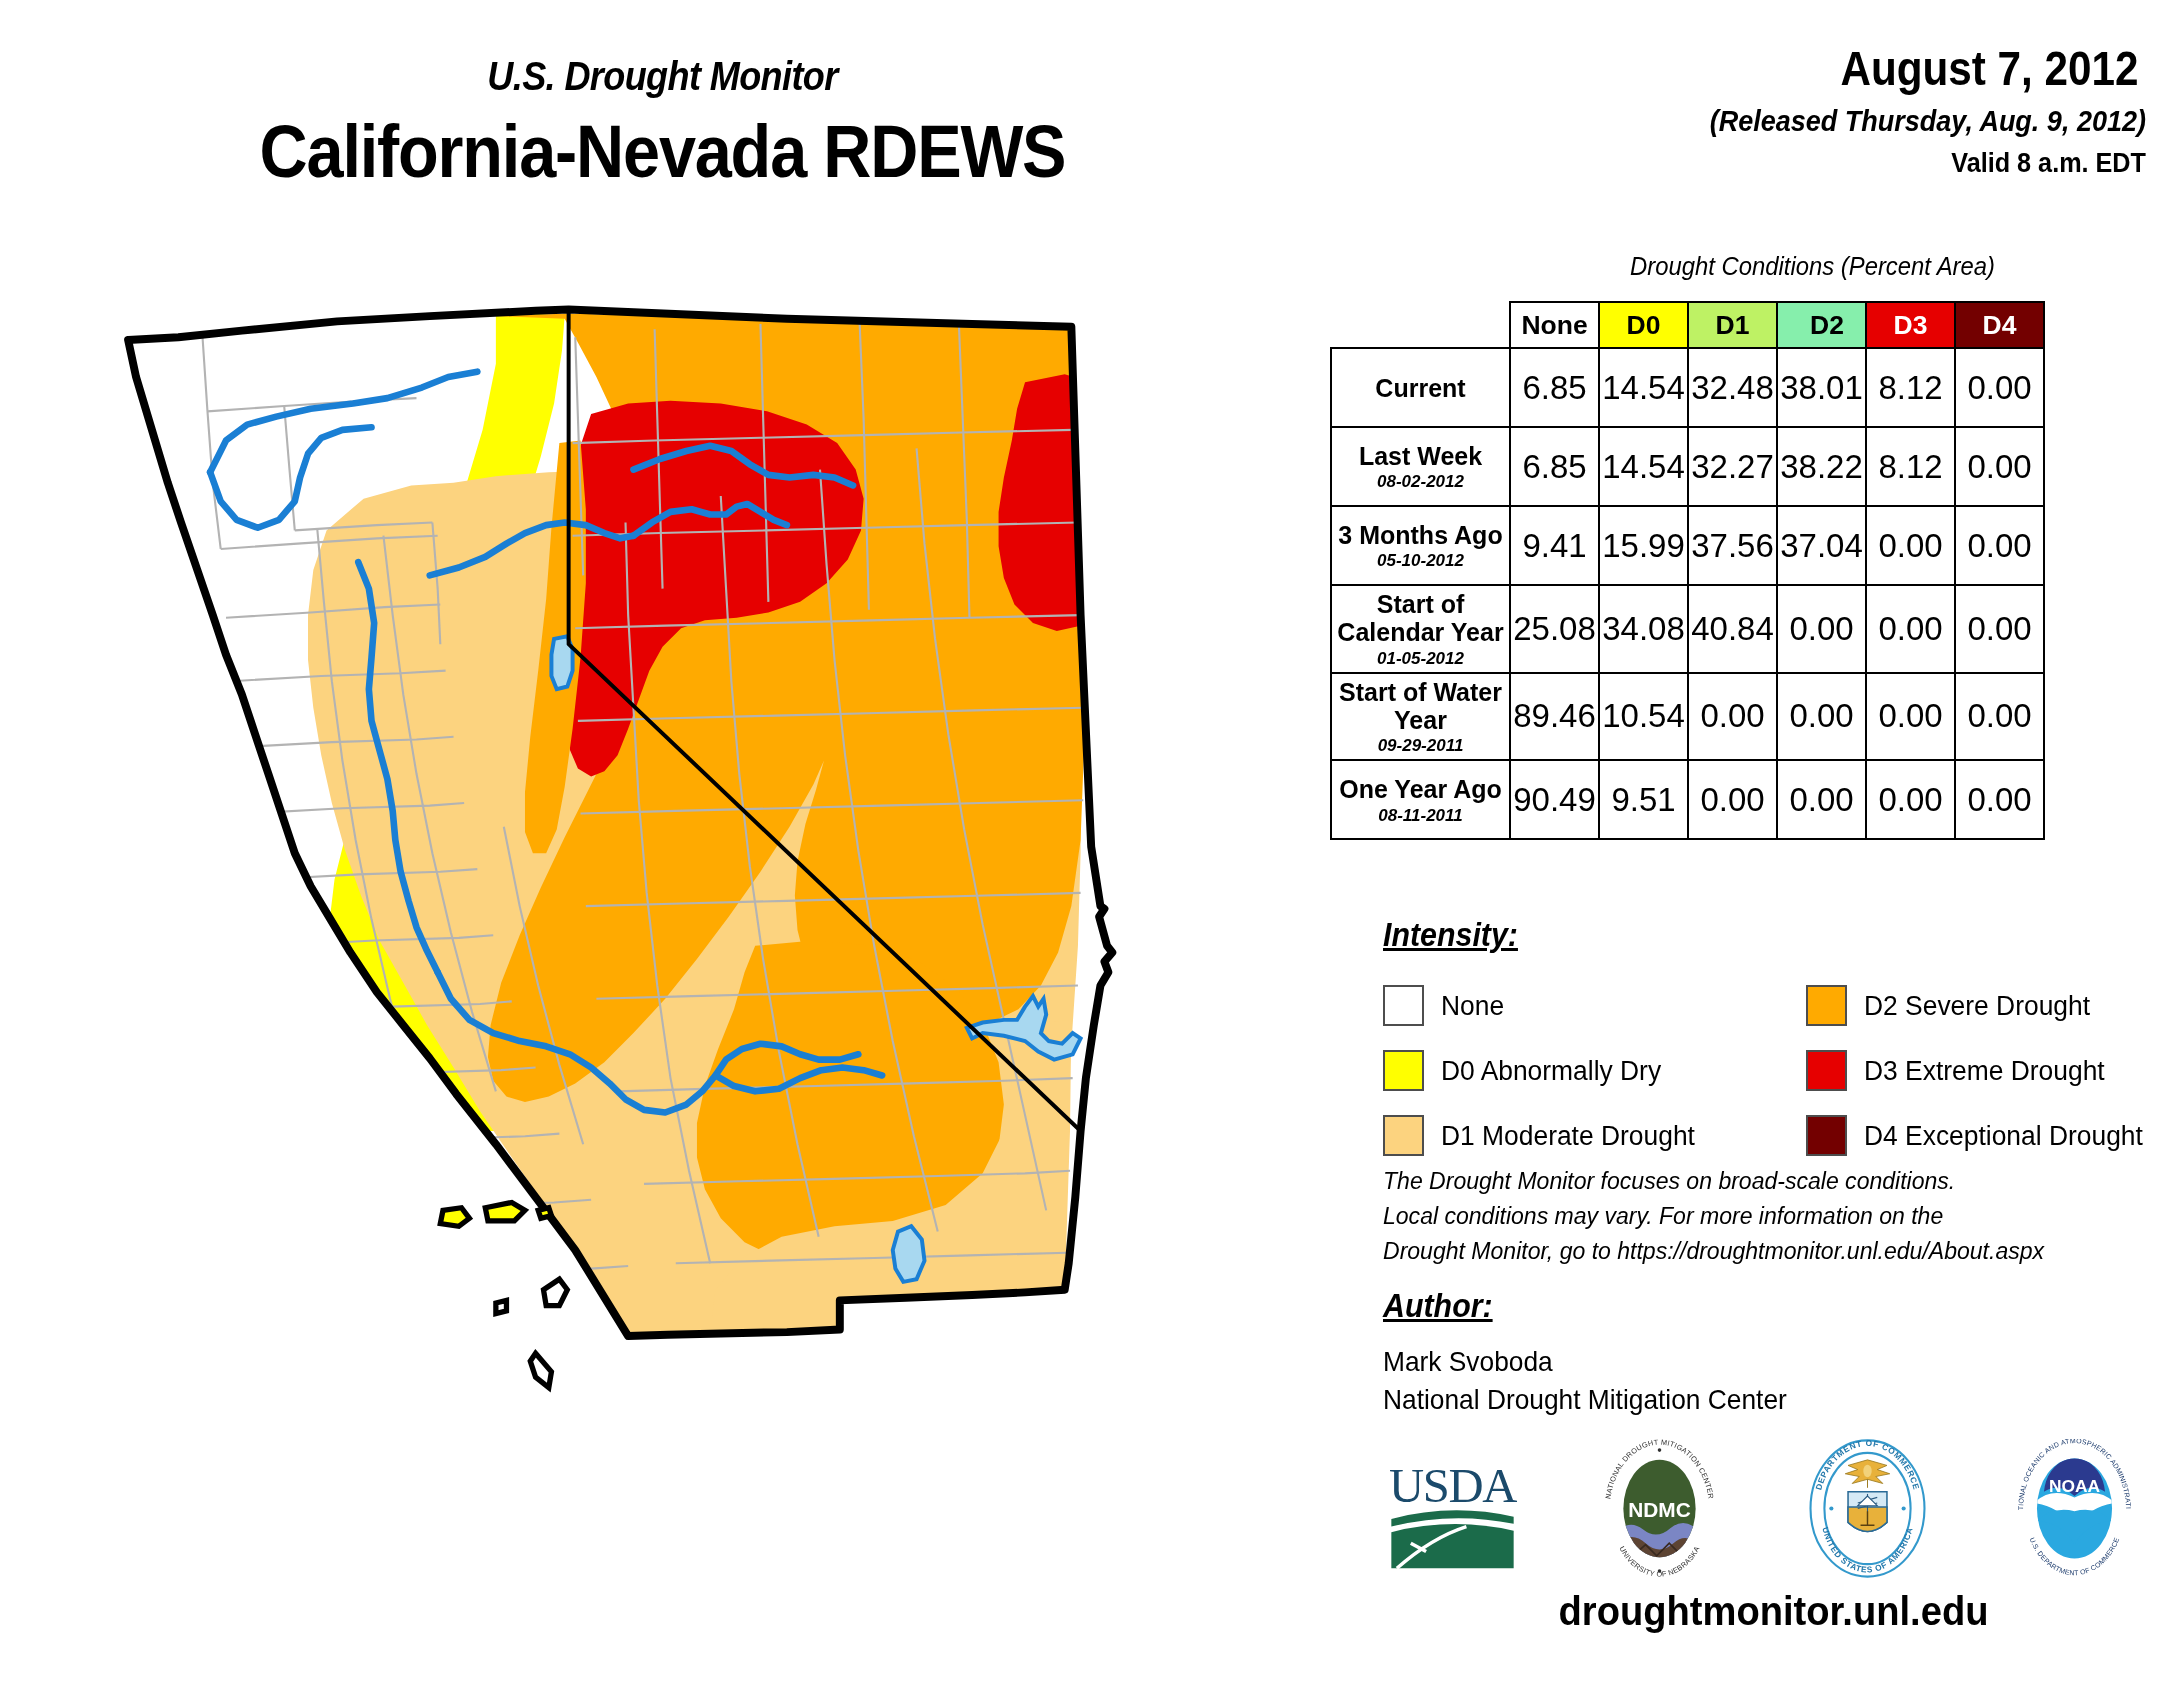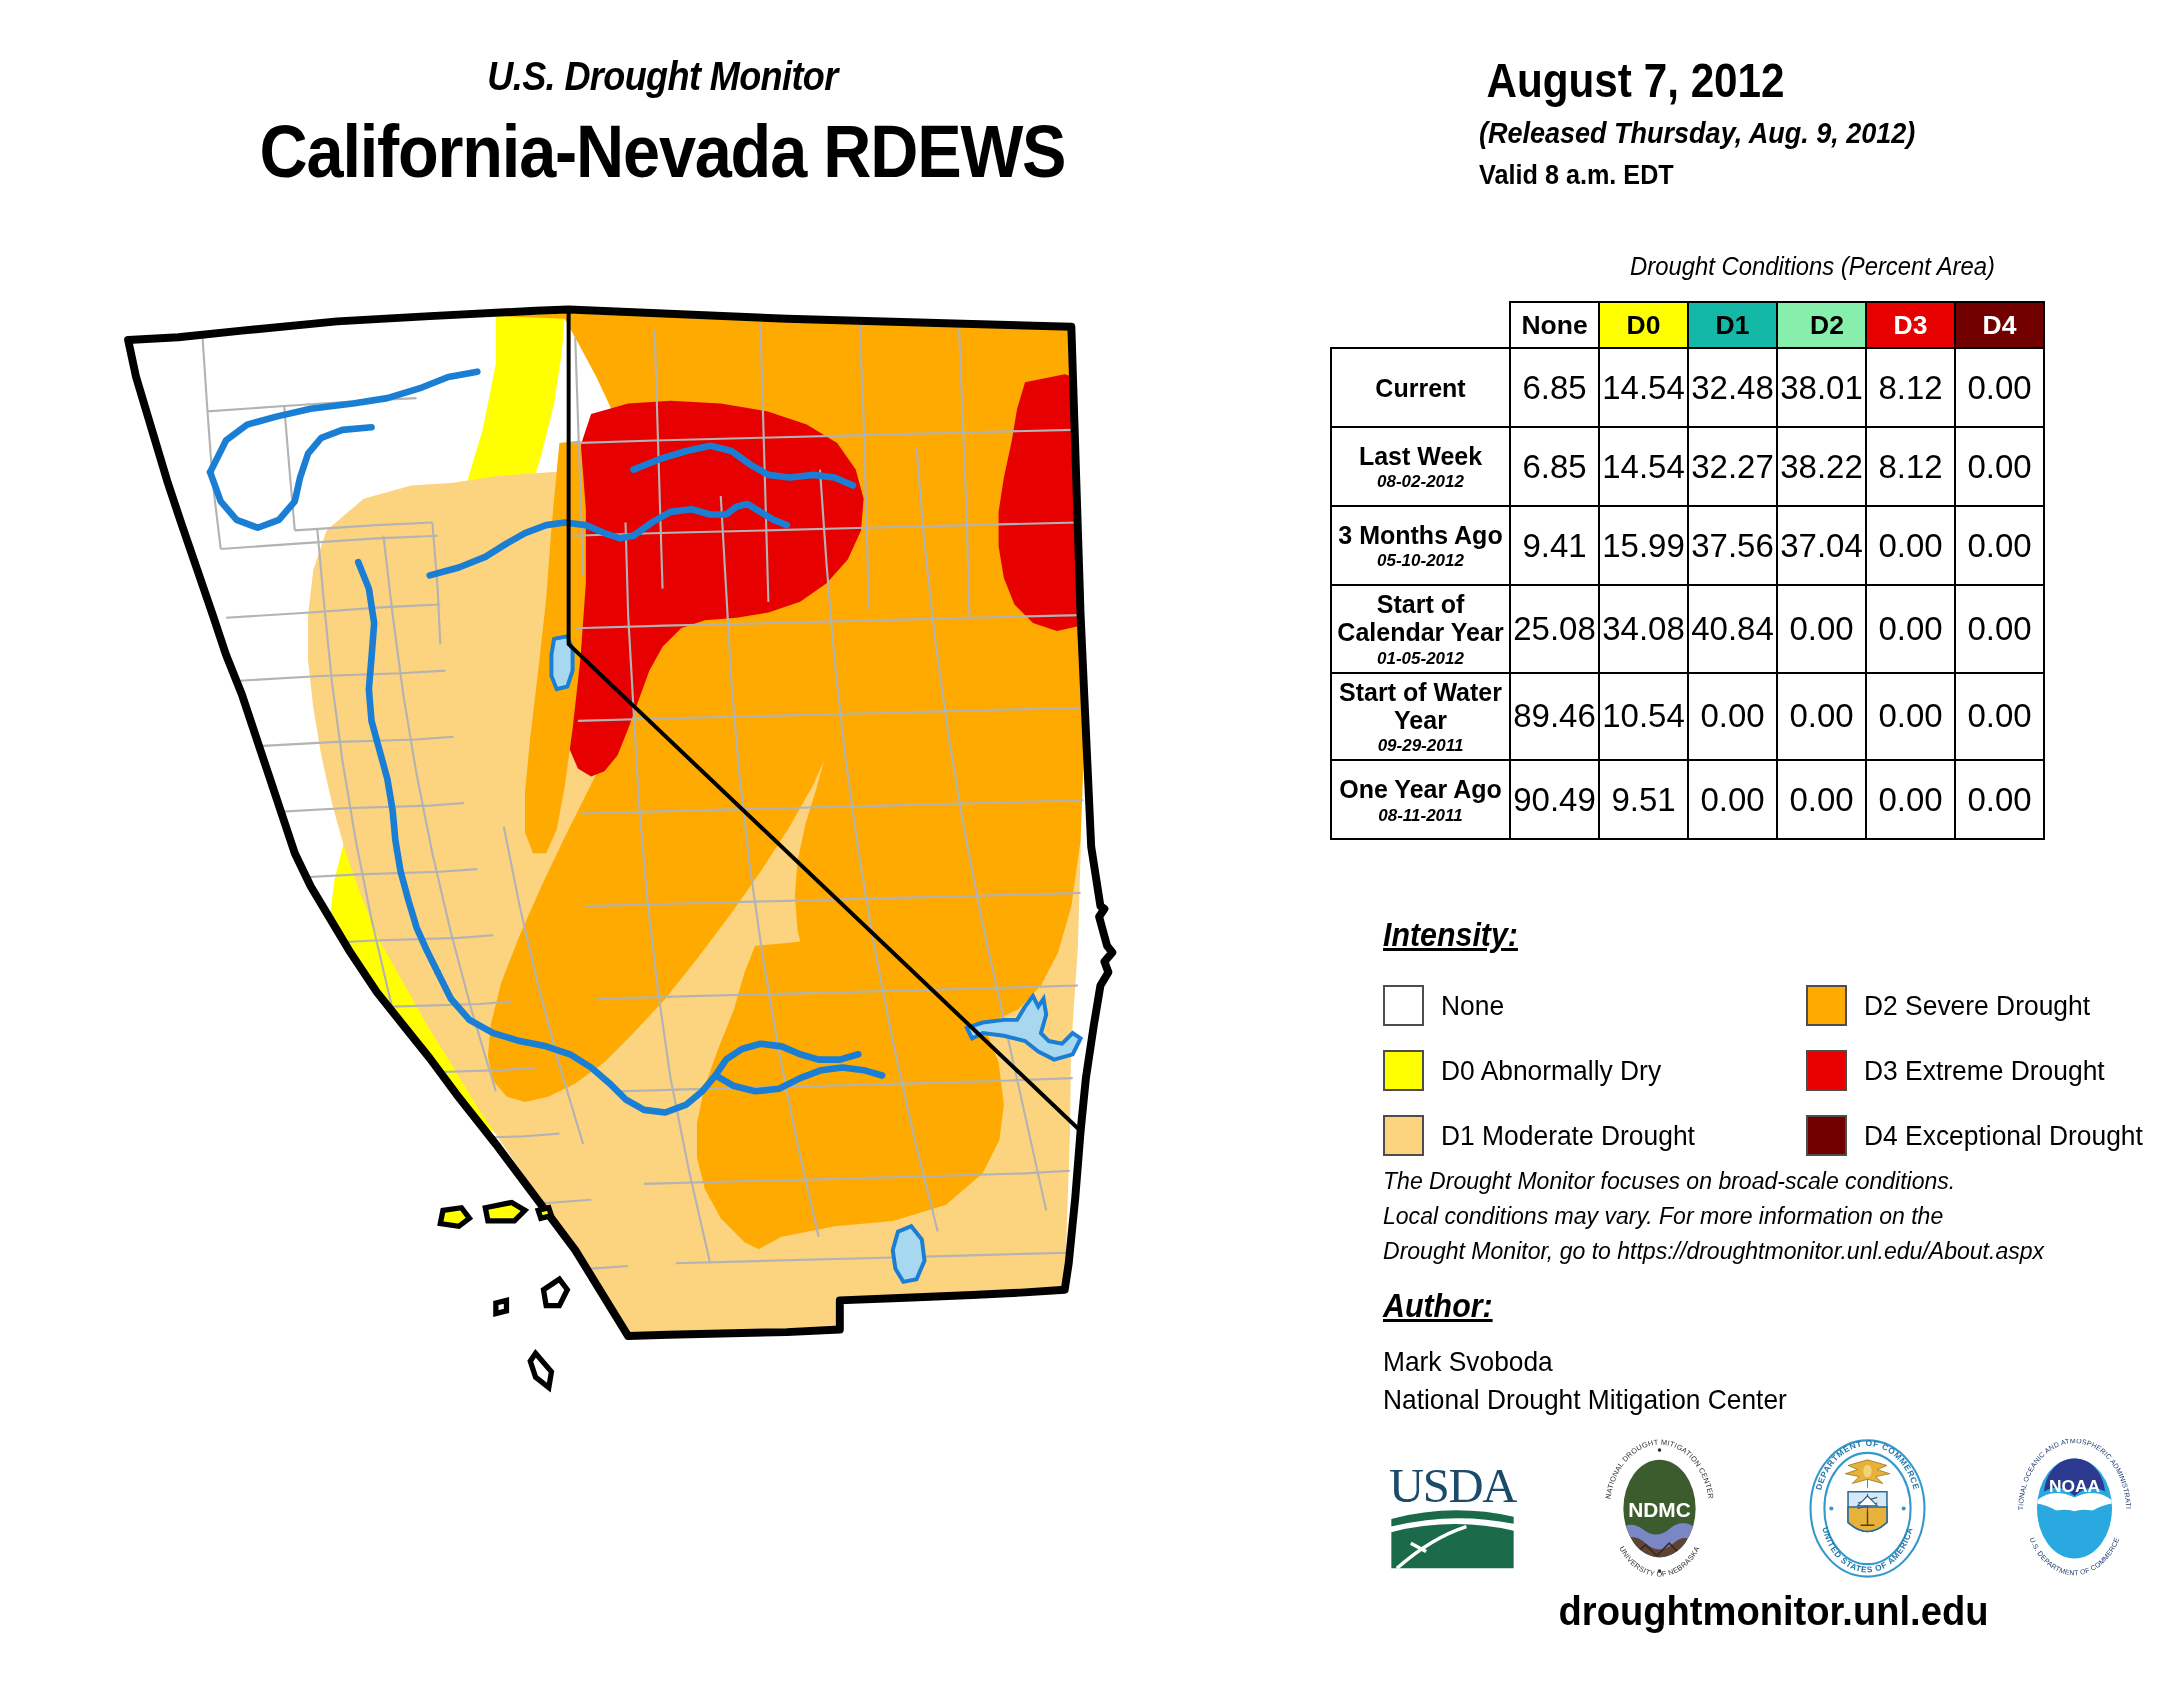--- a/index.html
+++ b/index.html
@@ -6,21 +6,21 @@
   body{width:2183px;height:1687px;position:relative;overflow:hidden;
        font-family:"Liberation Sans",sans-serif;color:#000;}
 
   
   #title-block{position:absolute;left:14px;top:53px;width:1297px;text-align:center;}
   #subtitle{font-style:italic;font-weight:bold;font-size:41px;letter-spacing:-0.7px;
             transform:scaleX(.88);transform-origin:center;}
   #maintitle{font-weight:bold;font-size:74px;margin-top:9.3px;letter-spacing:-1.3px;
              transform:scaleX(.9);transform-origin:center;}
 
-  #date-block{position:absolute;left:1442px;top:53px;width:741px;text-align:left;}
+  #date-block{position:absolute;left:1442px;top:41px;width:741px;text-align:right;}
   #date-main{font-weight:bold;font-size:48px;transform:scaleX(.88);transform-origin:center;}
   #date-rel{font-weight:bold;font-style:italic;font-size:30px;margin-top:8px;
             transform:scaleX(.9);transform-origin:center;}
   #date-valid{font-weight:bold;font-size:28px;margin-top:9.3px;
               transform:scaleX(.9);transform-origin:center;}
 
   #table-caption{position:absolute;left:1442px;top:251px;width:741px;text-align:center;
                  font-style:italic;font-size:26.5px;transform:scaleX(.9);transform-origin:center;}
 
   
@@ -92,21 +92,21 @@
       <col class="col-val">
     <col class="col-val">
       <col class="col-val">
       <col class="col-val">
   </colgroup>
   <thead>
     <tr>
       <th class="corner"></th>
       <th class="cat-head" style="background: rgb(255, 255, 255); color: rgb(0, 0, 0);">None</th>
       <th class="cat-head" style="background: rgb(255, 255, 0); color: rgb(0, 0, 0);">D0</th>
-      <th class="cat-head" style="background: #14b8a6; color: rgb(0, 0, 0);">D1</th>
+      <th class="cat-head" style="background: #bef264; color: rgb(0, 0, 0);">D1</th>
       <th class="cat-head" style="background: #86efac; color: rgb(0, 0, 0); padding-left: 11px;">D2</th>
       <th class="cat-head" style="background: rgb(230, 0, 0); color: rgb(255, 255, 255);">D3</th>
       <th class="cat-head" style="background: rgb(115, 0, 0); color: rgb(255, 255, 255);">D4</th>
     </tr>
   </thead>
   <tbody id="dm-tbody">
       <tr>
         <td class="rowlabel">Current</td>
         <td>6.85</td>
         <td>14.54</td>

